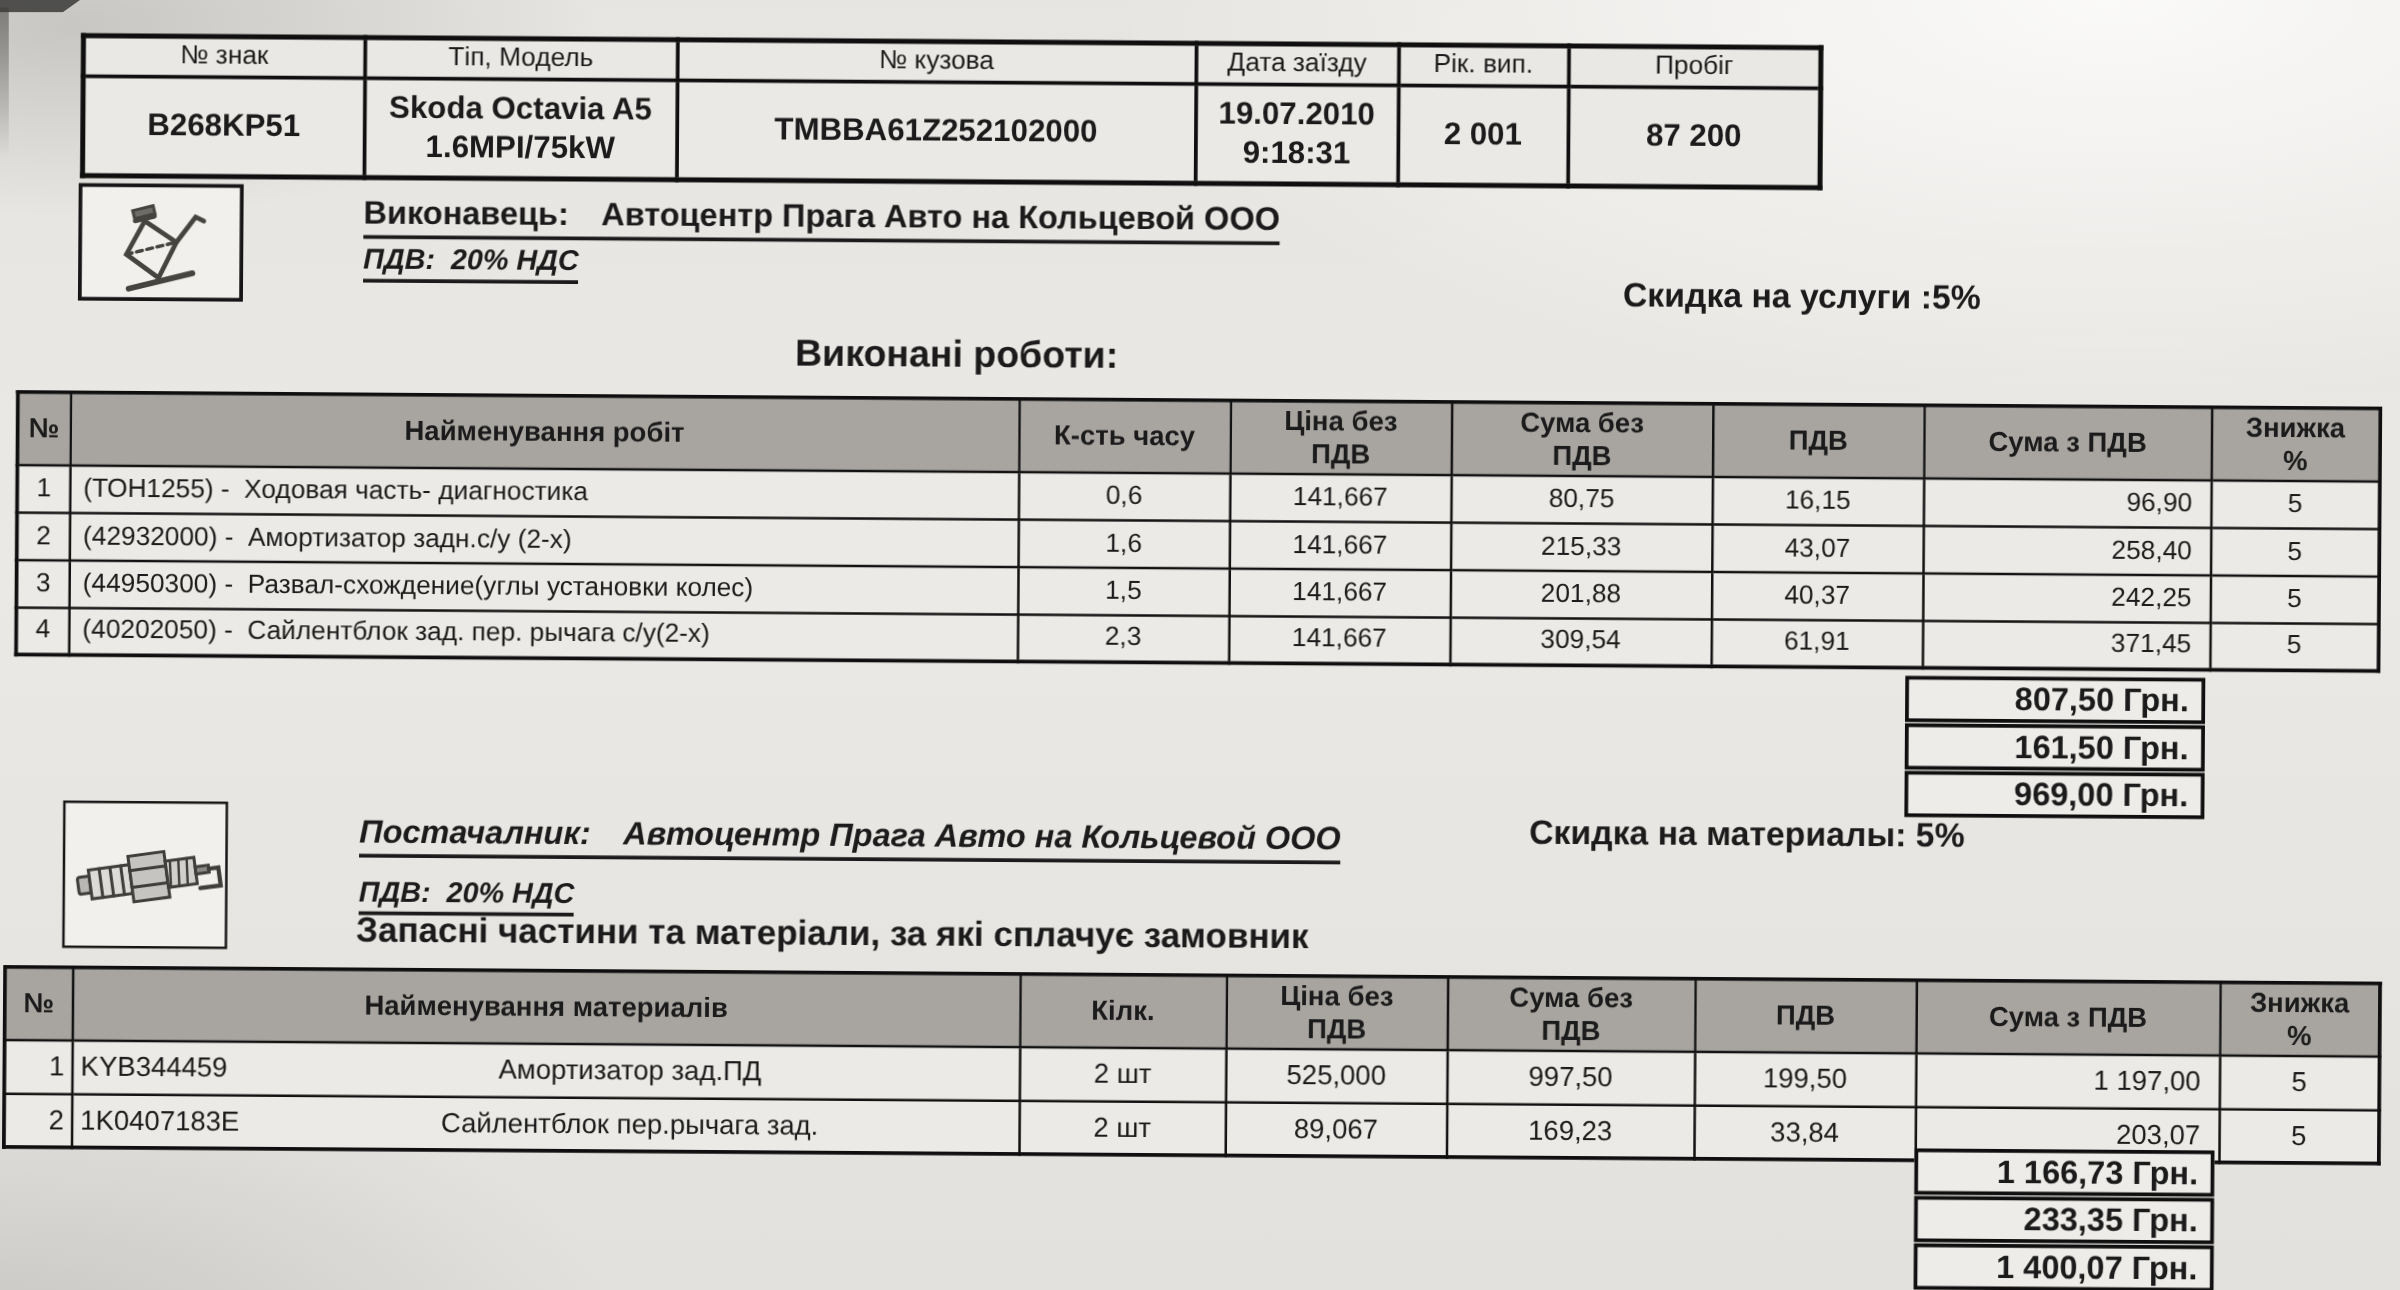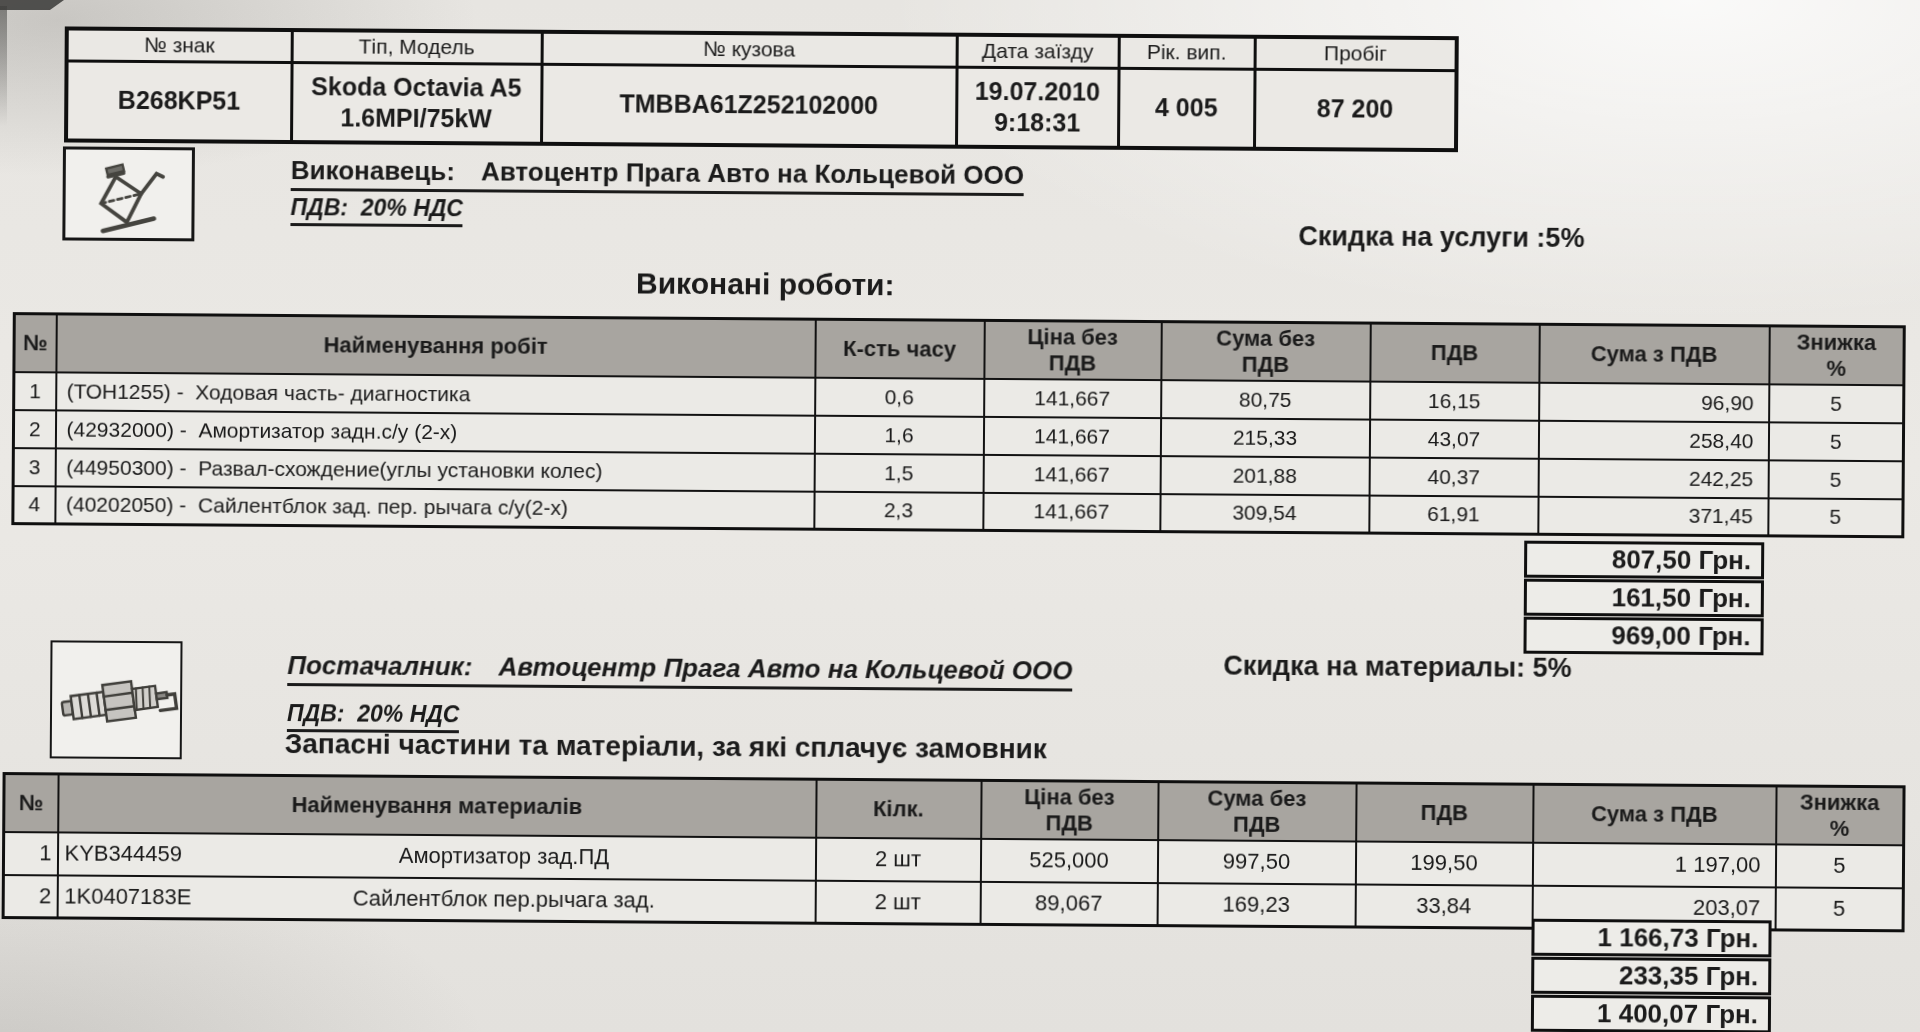--- a/index.html
+++ b/index.html
@@ -133,21 +133,21 @@
         <th>Рік. вип.</th>
         <th>Пробіг</th>
       </tr>
       <tr>
         <td>B268KP51</td>
         <td>Skoda Octavia A5
 1.6MPI/75kW</td>
         <td>TMBBA61Z252102000</td>
         <td>19.07.2010
 9:18:31</td>
-        <td>4 005</td>
+        <td>2 001</td>
         <td>87 200</td>
       </tr>
     </tbody>
       </table>
 
     <div class="icon-box jack-box">
       <svg viewBox="0 0 132 94">
         <g transform="rotate(-14 66 47)" stroke="#45443f" stroke-width="4" fill="none" stroke-linecap="round">
           <path d="M57 26 L35 50 L57 76"></path>
           <path d="M57 26 L79 50 L57 76"></path>

